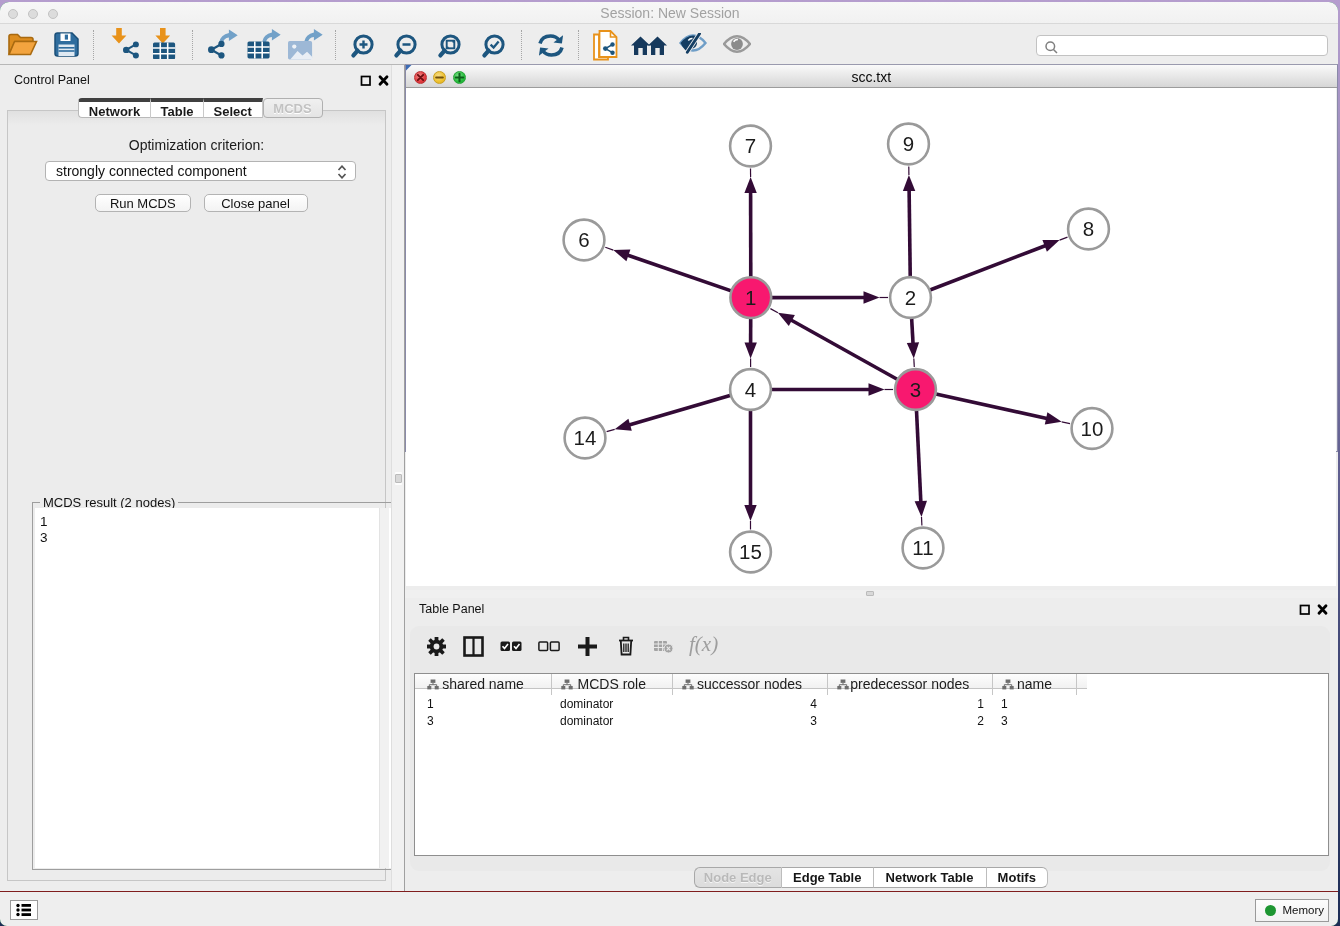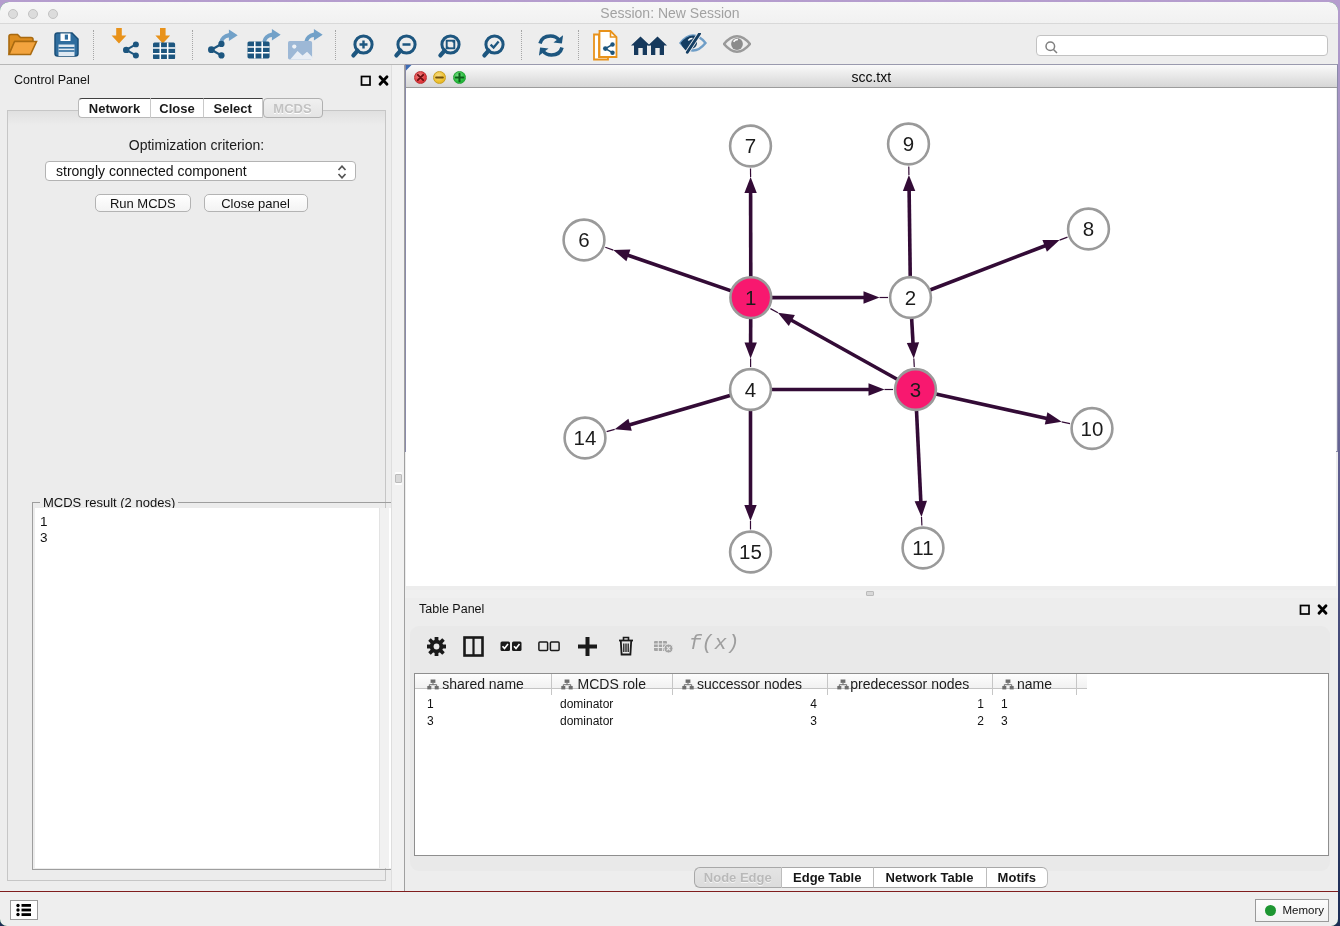--- a/index.html
+++ b/index.html
@@ -10,21 +10,21 @@
 #toolbar{position:absolute;left:0;top:22px;width:100%;height:41px;background:#ededed;border-bottom:1px solid #b7b7b7}
 .sep{position:absolute;top:6px;height:30px;width:0;border-left:1px dotted #a6a6a6}
 .ticon{position:absolute}
 #searchbox{position:absolute;left:1036px;top:11px;width:292px;height:21px;background:#fff;border:1px solid #c2c2c2;border-radius:4px}
 #content{position:absolute;left:0;top:63px;width:100%;height:826px;background:#ededed}
 
 #cp{position:absolute;left:0;top:0;width:391px;height:100%}
 #cphead{position:absolute;left:14px;top:8px;font-size:12.5px;color:#111}
 .winbtns{position:absolute}
 #cptabs{position:absolute;left:78px;top:32.5px;height:20.5px;display:flex;font-size:13px;font-weight:700;color:#1a1a1a}
-.cptab{white-space:nowrap;background:#fff;border-top:1px solid #404040;border-bottom:1px solid #b9b9b9;border-right:1px solid #c9c9c9;line-height:19.5px;text-align:center}
+.cptab{white-space:nowrap;background:#fff;border-top:4px solid #404040;border-bottom:1px solid #b9b9b9;border-right:1px solid #c9c9c9;line-height:19.5px;text-align:center}
 .cptab.first{border-left:1px solid #b9b9b9;border-radius:4px 0 0 4px}
 .cptab.mcds{background:linear-gradient(#f0f0f0,#e4e4e4);border:1px solid #b0b0b0;border-radius:4px;color:#c2c2c2;text-shadow:0 1px 0 #fff}
 #cppanel{position:absolute;left:7px;top:44.5px;width:379px;height:771px;border:1px solid #c6c6c6;background:#ececec}
 #cpshade{position:absolute;left:0;top:0;width:100%;height:14px;background:linear-gradient(#e0e0e0,#ececec)}
 #optlabel{position:absolute;left:0;top:26px;width:100%;text-align:center;font-size:14px;color:#1a1a1a}
 #combo{position:absolute;left:37px;top:50px;width:310.5px;height:20.5px;background:#fff;border:1px solid #b3b3b3;border-radius:4px;font-size:14px;color:#111;line-height:19px;padding-left:10px}
 .btn{position:absolute;top:83px;height:18.5px;background:linear-gradient(#ffffff,#f3f3f3);border:1px solid #b3b3b3;border-radius:5px;font-size:13px;color:#111;text-align:center;line-height:17px}
 #mcdsbox{position:absolute;left:24px;top:391.5px;width:364.5px;height:368px;border:1px solid #9e9e9e}
 #mcdslabel{position:absolute;left:7px;top:-8px;background:#ececec;padding:0 3px;font-size:13px;color:#111}
 #mcdswhite{position:absolute;left:2px;top:4.5px;width:359.5px;height:360px;background:#fff}
@@ -220,21 +220,21 @@
         <div id="mcdsbox">
           <div id="mcdslabel">MCDS result (2 nodes)</div>
           <div id="mcdswhite">
             <div style="position:absolute;left:5px;top:6px;font-size:13.5px;color:#111;line-height:16px">1<br>3</div>
             <div id="mcdssb"></div>
           </div>
         </div>
       </div>
       <div id="cptabs">
         <div class="cptab first" style="width:73px">Network</div>
-        <div class="cptab" style="width:53px">Close</div>
+        <div class="cptab" style="width:53px">Table</div>
         <div class="cptab" style="width:58.5px">Select</div>
         <div class="cptab mcds" style="width:60px">MCDS</div>
       </div>
     </div>
     <div id="vdiv">
         <div id="vgrip"></div>
       </div>
     <div id="netwin">
       <div id="nettitle">
         <svg style="position:absolute;left:0;top:0" width="12" height="12" viewBox="0 0 12 12">
@@ -382,21 +382,21 @@
             <path d="M5.8 7.5 L5.8 16 M8 7.5 L8 16 M10.2 7.5 L10.2 16" stroke="#1a1a1a" stroke-width="1.3"></path>
           </svg>
         <svg style="position:absolute;left:248.5px;top:14.0px" width="19" height="16" viewBox="0 0 19 16">
             <g fill="#a3a3a3">
               <rect x="0" y="3" width="13" height="10" rx="1"></rect>
               <path d="M0 6 L13 6 M4.3 3 L4.3 13 M8.6 3 L8.6 13 M0 9.5 L13 9.5" stroke="#e9e9e9" stroke-width="1"></path>
               <circle cx="14.5" cy="10.5" r="4.5" stroke="#e9e9e9" stroke-width="1"></circle>
               <path d="M12.7 8.7 L16.3 12.3 M16.3 8.7 L12.7 12.3" stroke="#e9e9e9" stroke-width="1.2"></path>
             </g>
           </svg>
-        <div style="position:absolute;left:284px;top:8px;font-family:Liberation Mono, monospace;font-style:italic;font-size:21px;color:#9e9e9e">f(x)</div>
+        <div style="position:absolute;left:284px;top:8px;font-family:Liberation Serif, serif;font-style:italic;font-size:21px;color:#9e9e9e">f(x)</div>
       </div>
       <div id="twrap">
         <div id="thead">
           <div class="hcell" style="left:0px;width:137px"><svg class="hicon" style="left:12px" width="12" height="11" viewBox="0 0 12 11">
                 <rect x="3.6" y="0.5" width="4.8" height="3.4" fill="#6e6e6e"></rect>
                 <rect x="0.3" y="7" width="4" height="3.4" fill="#6e6e6e"></rect>
                 <rect x="7.7" y="7" width="4" height="3.4" fill="#6e6e6e"></rect>
                 <path d="M6 4 L6 5.7 M2.3 7 L2.3 5.7 L9.7 5.7 L9.7 7" stroke="#6e6e6e" stroke-width="1" fill="none"></path>
               </svg>shared name</div>
           <div class="hcell" style="left:137px;width:120.5px"><svg class="hicon" width="12" height="11" viewBox="0 0 12 11">

